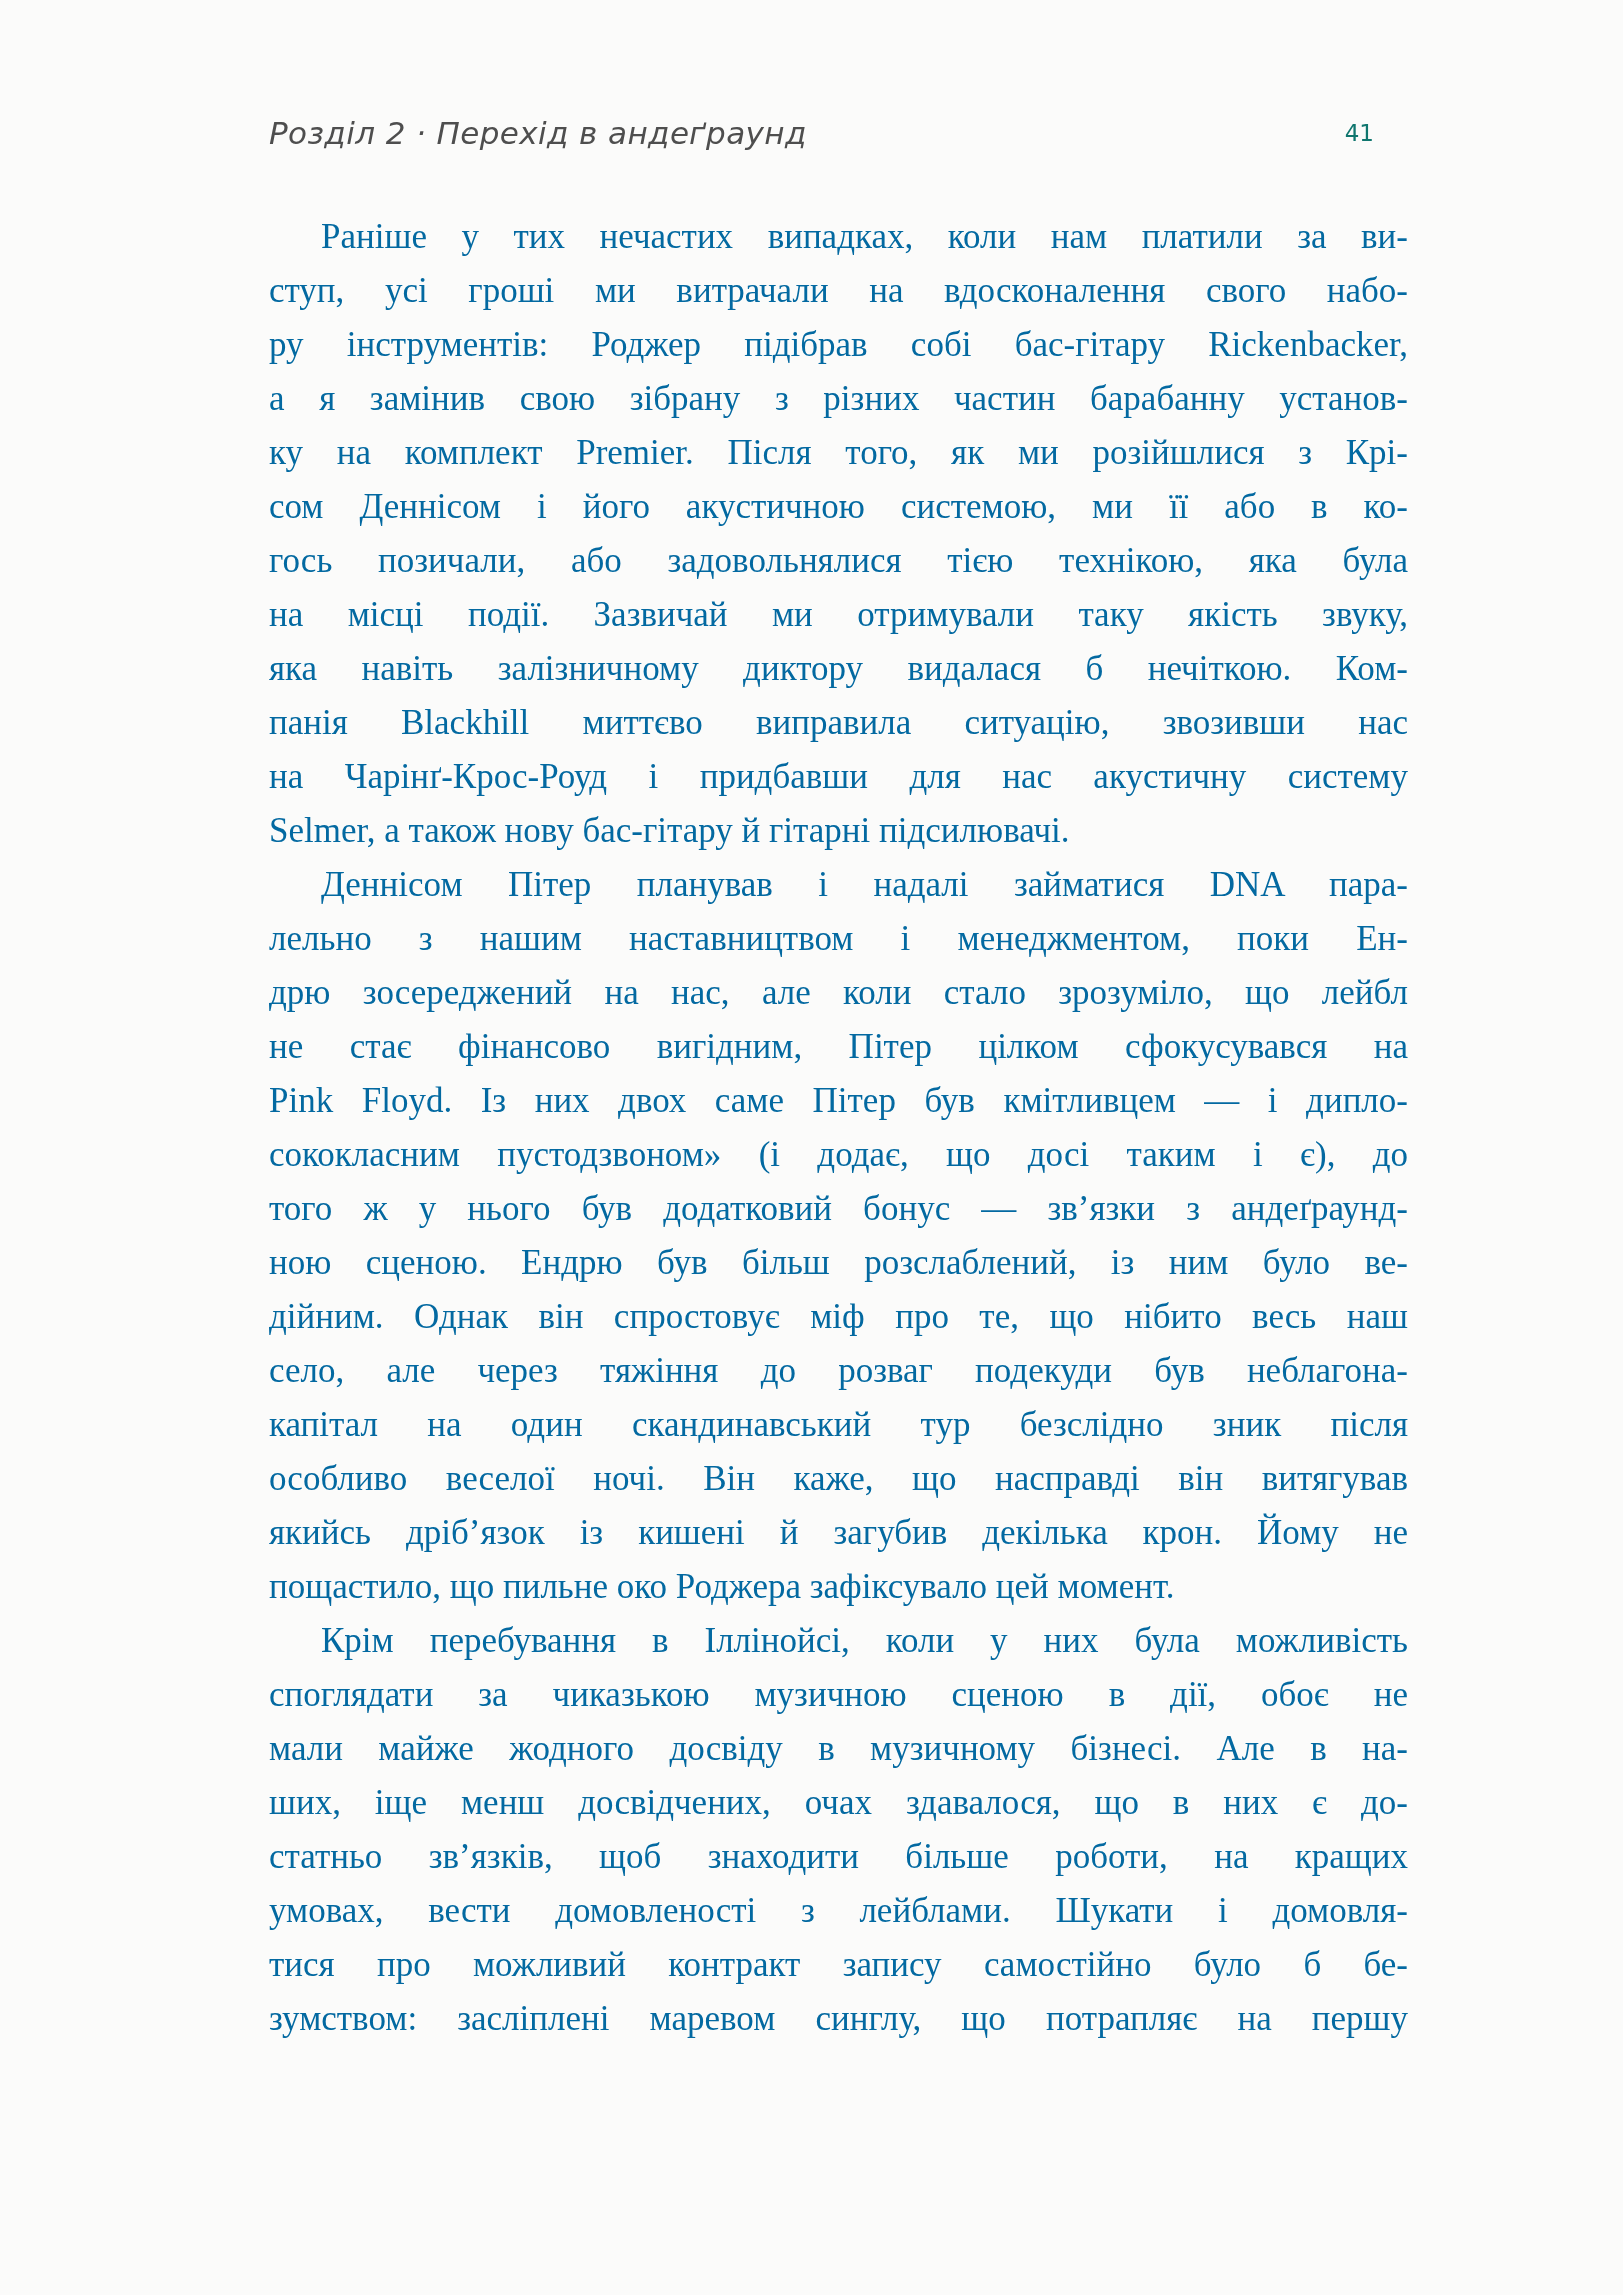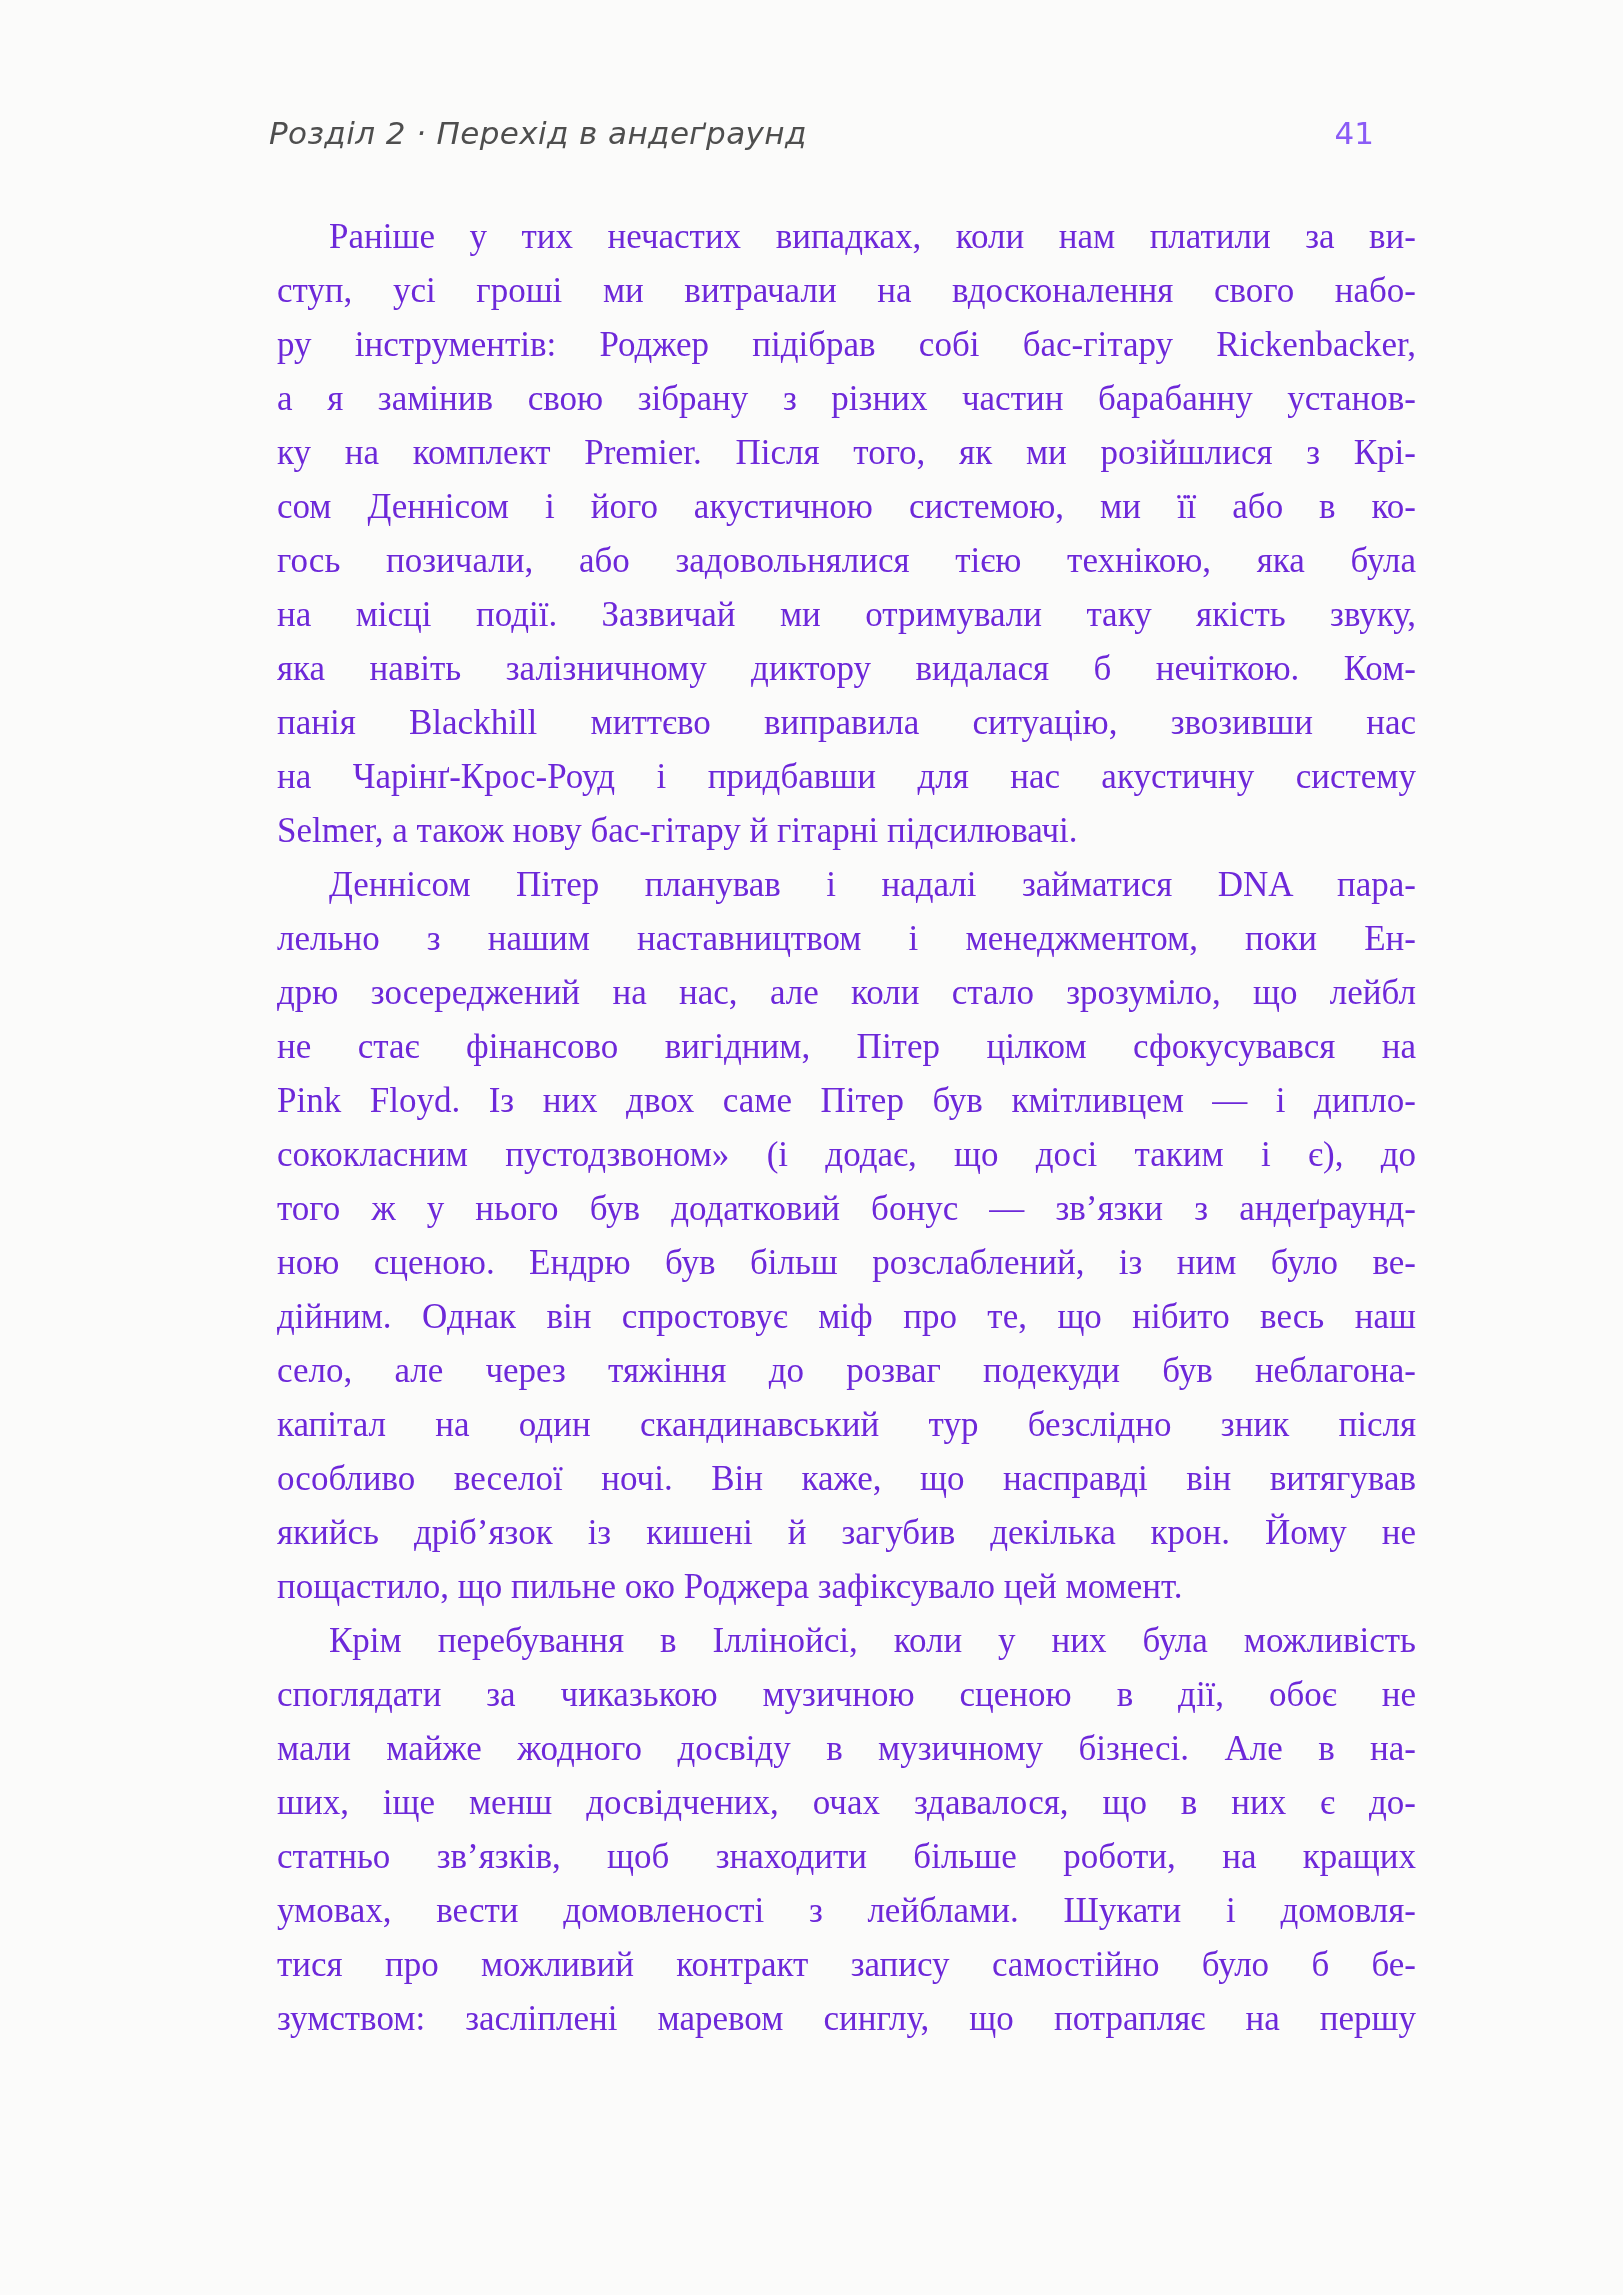--- a/index.html
+++ b/index.html
@@ -24,34 +24,33 @@
     align-items: center;
     font-family: "DejaVu Sans", "Liberation Sans", sans-serif;
     color: #4e4e4e;
   }
   .chapter-title {
     font-style: italic;
     font-size: 31px;
     letter-spacing: 0.4px;
   }
   .page-number {
-    font-size: 31px;
+    font-size: 23px;
     margin-right: 34px;
-    color: #8b5cf6;
+    color: #0f766e;
   }
   .body-text {
     position: absolute;
     top: 210px;
     left: 269px;
     width: 1139px;
     font-family: "Liberation Serif", "DejaVu Serif", serif;
     font-size: 35px;
     line-height: 54px;
-    color: #6d28d9;
-    margin-left: 8px;
+    color: #0369a1;
   }
   .paragraph { margin: 0; }
   .line {
     text-align: justify;
     text-align-last: justify;
     -moz-text-align-last: justify;
     height: 54px;
     overflow: hidden;
   }
   .line.indent { text-indent: 52px; }

